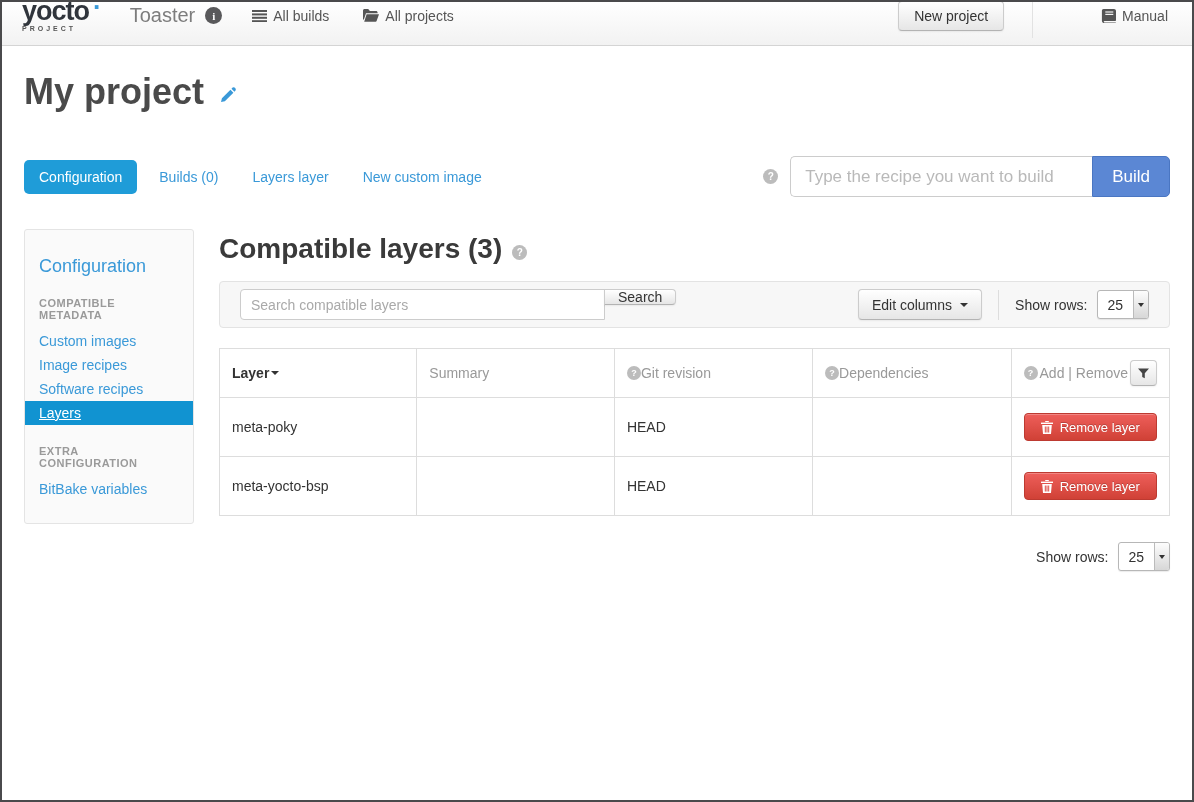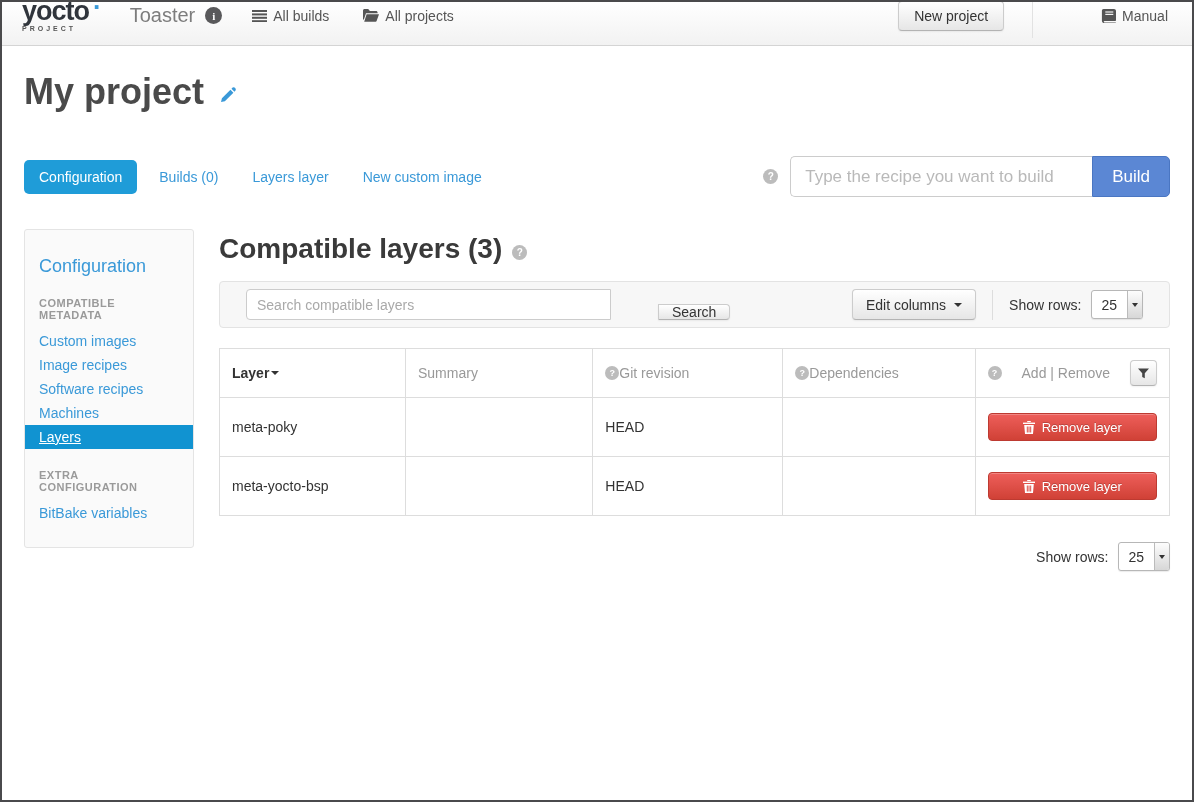--- a/index.html
+++ b/index.html
@@ -86,21 +86,21 @@
   .side-title { color: var(--link-blue, #3a99d8); font-size: 18px; padding: 0 14px; cursor: pointer; }
   .side-heading { font-size: 11px; font-weight: bold; color: #9a9a9a; letter-spacing: .5px; padding: 0 14px; margin: 20px 0 8px; }
   .side-link { display: block; color: var(--link-blue, #3a99d8); font-size: 14px; padding: 4px 14px; cursor: pointer; text-decoration: none; }
   .side-link.active { background: var(--sidebar-active-bg, #1193d1); color: #fff; text-decoration: underline; }
   .main { flex: 1 1 auto; min-width: 0; }
   h2.section-title { font-size: 28px; color: #3a3a3a; font-weight: bold; display: flex; align-items: center; gap: 10px; margin-top: 4px; }
   h2 .help-icon { margin-top: 6px; }
   
   .controls {
     margin-top: 16px; background: #f7f7f7; border: 1px solid #e3e3e3;
-    border-radius: 4px; padding: 7px 26px; display: flex; align-items: flex-end; gap: 48px;
+    border-radius: 4px; padding: 7px 20px; display: flex; align-items: flex-start;
   }
   .search-input {
     width: 365px; height: 31px; border: 1px solid #ccc; border-radius: 4px 0 0 4px;
     padding: 0 10px; font-size: 14px; color: #555; outline: none;
     font-family: "Liberation Sans", sans-serif; background: #fff;
   }
   .search-input::placeholder { color: #a9a9a9; }
   .search-btn { height: 16px; border-radius: 0 4px 4px 0; margin-left: -1px; }
   .controls-right { margin-left: auto; display: flex; align-items: center; }
   .edit-cols-btn { height: 31px; gap: 8px; }
@@ -120,21 +120,21 @@
   .fake-select .arrow .caret-down { border-top-width: 4px; border-left-width: 3.5px; border-right-width: 3.5px; }
   
   table.layers { width: 100%; border-collapse: collapse; margin-top: 20px; }
   table.layers th, table.layers td { border: 1px solid #ddd; text-align: left; font-size: 14px; }
   table.layers th { padding: 11px 12px; font-weight: normal; color: #999; white-space: nowrap; }
   table.layers th.sorted { color: #333; font-weight: bold; cursor: pointer; }
   table.layers td { padding: 15px 12px; color: #333; height: 47px; }
   .th-flex { display: flex; align-items: center; }
   th .help-icon { width: 14px; height: 14px; font-size: 9px; }
   .sort-caret { margin-left: 2px; }
-  .th-actions { display: flex; align-items: center; gap: 20px; }
+  .th-actions { display: flex; align-items: center; gap: 2px; }
   .filter-btn { margin-left: auto; padding: 4px 7px; height: 26px; }
   .col-layer { width: 200px; } .col-summary { width: 200px; }
   .col-git { width: 200px; } .col-deps { width: 200px; }
   .remove-btn {
     display: inline-flex; align-items: center; justify-content: center; gap: 7px;
     width: 100%; height: 28px;
     background: linear-gradient(var(--danger-top, #ee5f5b), var(--danger-bottom, #d04136));
     border: 1px solid #bd3a31; border-radius: 4px; color: #fff; font-size: 13px;
     cursor: pointer; box-shadow: inset 0 1px 0 rgba(255,255,255,.25);
     text-shadow: 0 -1px 0 rgba(0,0,0,.2); font-family: "Liberation Sans", sans-serif;
@@ -216,21 +216,20 @@
   </div>
 
   <div class="cols">
 
     <div class="sidebar">
       <div class="side-title">Configuration</div>
       <div class="side-heading">COMPATIBLE METADATA</div>
       <a class="side-link">Custom images</a>
       <a class="side-link">Image recipes</a>
       <a class="side-link">Software recipes</a>
-      <a class="side-link">Machines</a>
       <a class="side-link active">Layers</a>
       <div class="side-heading">EXTRA CONFIGURATION</div>
       <a class="side-link">BitBake variables</a>
     </div>
 
     <div class="main">
       <h2 class="section-title">
         <span>Compatible layers (3)</span>
         <span class="help-icon"></span>
       </h2>

